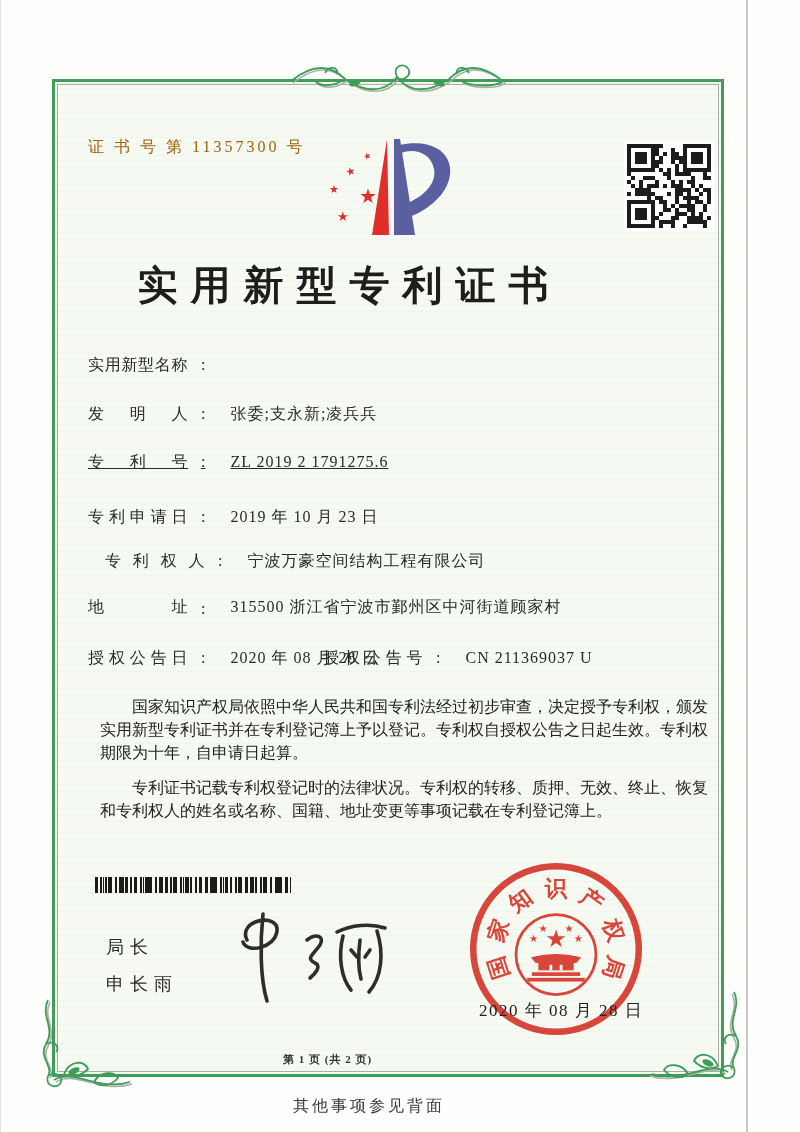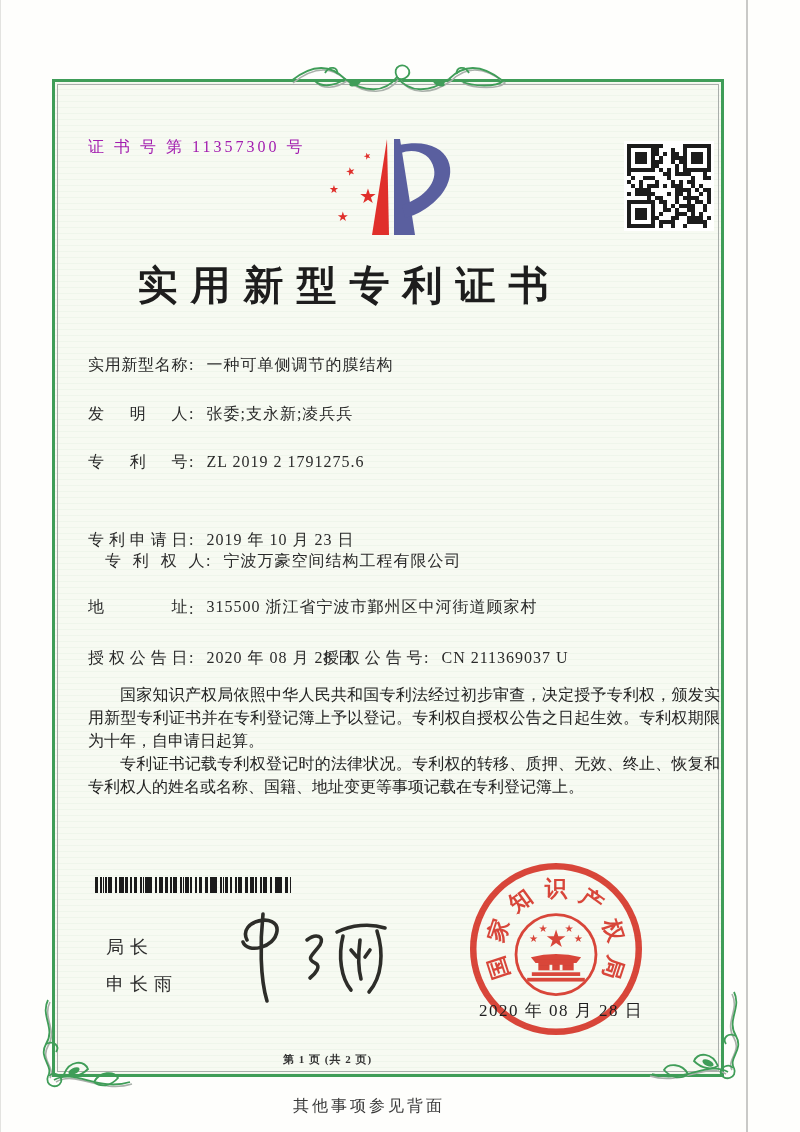--- a/index.html
+++ b/index.html
@@ -19,36 +19,36 @@
     border:3px solid #3f9d58;
     background:
       repeating-linear-gradient(0deg, rgba(130,185,140,.07) 0 1px, transparent 1px 6px),
       #f7faf2;
     box-sizing:border-box;
   }
   .frame::after{
     content:"";position:absolute;inset:2px;border:1px solid #a9aeab;pointer-events:none;
   }
   
-  .cert-no{left:88px;top:137px;font-size:16px;letter-spacing:3px;color:#a21caf;}
+  .cert-no{left:88px;top:137px;font-size:16px;letter-spacing:3px;color:#a16207;}
   .logo{left:323px;top:133px;}
   .qr{left:624px;top:141px;width:90px;height:90px;background:#fff;}
   .title{
     left:0;width:686px;top:258px;text-align:center;
     font-size:40px;font-weight:bold;letter-spacing:13px;text-indent:13px;color:#1d1d1d;
   }
   
-  .field-row{left:88px;display:flex;align-items:baseline;font-size:16px;color:#2a2a2a;}
+  .field-row{left:88px;display:flex;align-items:baseline;font-size:16px;color:#2a2a2a;gap:12px;}
   .f-label{display:inline-block;width:100px;text-align:justify;text-align-last:justify;letter-spacing:.5px;}
   .f-colon{margin-left:1px;}
   .f-value{padding-left:13px;letter-spacing:1px;white-space:nowrap;}
   
   .body-text{left:88px;top:683px;width:632px;font-size:16px;line-height:23px;
     text-align:justify;color:#222;}
-  .body-text p{margin:0;text-indent:2em;}
+  .body-text p{margin:12px;text-indent:2em;}
   
   .barcode{left:95px;top:877px;width:196px;height:16px;
     background:
       repeating-linear-gradient(90deg,#1b1b1b 0 2px,transparent 2px 5px),
       repeating-linear-gradient(90deg,#1b1b1b 0 1px,transparent 1px 8px),
       repeating-linear-gradient(90deg,#1b1b1b 0 3px,transparent 3px 13px);
   }
   .signer-title{left:106px;top:935px;font-size:18px;letter-spacing:6px;color:#2c2c2c;}
   .signer-name{left:106px;top:972px;font-size:18px;letter-spacing:6px;color:#2c2c2c;}
   .signature{left:210px;top:898px;}
@@ -277,33 +277,32 @@
     <rect x="47" y="83" width="4" height="4" fill="#1c1c1c"></rect>
     <rect x="59" y="83" width="4" height="4" fill="#1c1c1c"></rect>
     <rect x="79" y="83" width="4" height="4" fill="#1c1c1c"></rect>
   </svg>
 
 <div class="abs title">实用新型专利证书</div>
 
 <div class="abs field-row" style="top:355px;">
   <span class="f-label">实用新型名称</span>
     <span class="f-colon">:</span>
-  <span class="f-value">一种可单侧调节的膜结构</span>
 </div>
 <div class="abs field-row" style="top:404px;">
   <span class="f-label">发明人</span>
     <span class="f-colon">:</span>
   <span class="f-value">张委;支永新;凌兵兵</span>
 </div>
-<div class="abs field-row" style="top:452px;">
+<div class="abs field-row" style="top:452px;text-decoration:underline;">
   <span class="f-label">专利号</span>
     <span class="f-colon">:</span>
   <span class="f-value">ZL 2019 2 1791275.6</span>
 </div>
-<div class="abs field-row" style="top:530px;">
+<div class="abs field-row" style="top:507px;">
   <span class="f-label">专利申请日</span>
     <span class="f-colon">:</span>
   <span class="f-value">2019 年 10 月 23 日</span>
 </div>
 <div class="abs field-row" style="top:551px;margin-left:17px;">
   <span class="f-label">专利权人</span>
     <span class="f-colon">:</span>
   <span class="f-value">宁波万豪空间结构工程有限公司</span>
 </div>
 <div class="abs field-row" style="top:597px;align-items:flex-end;">

